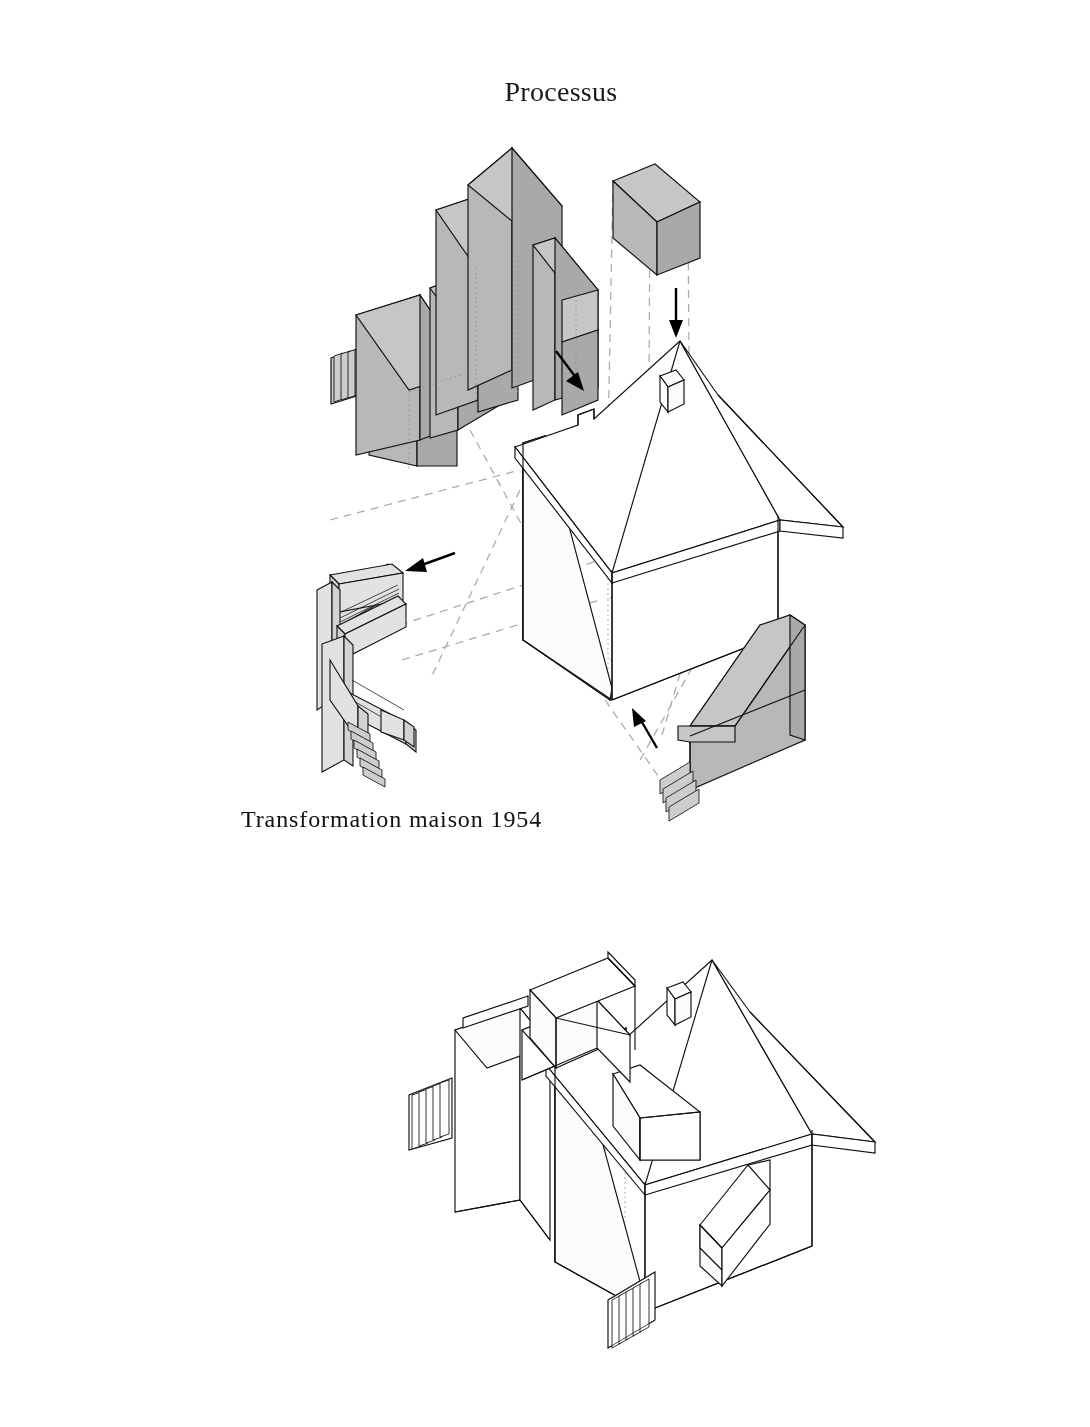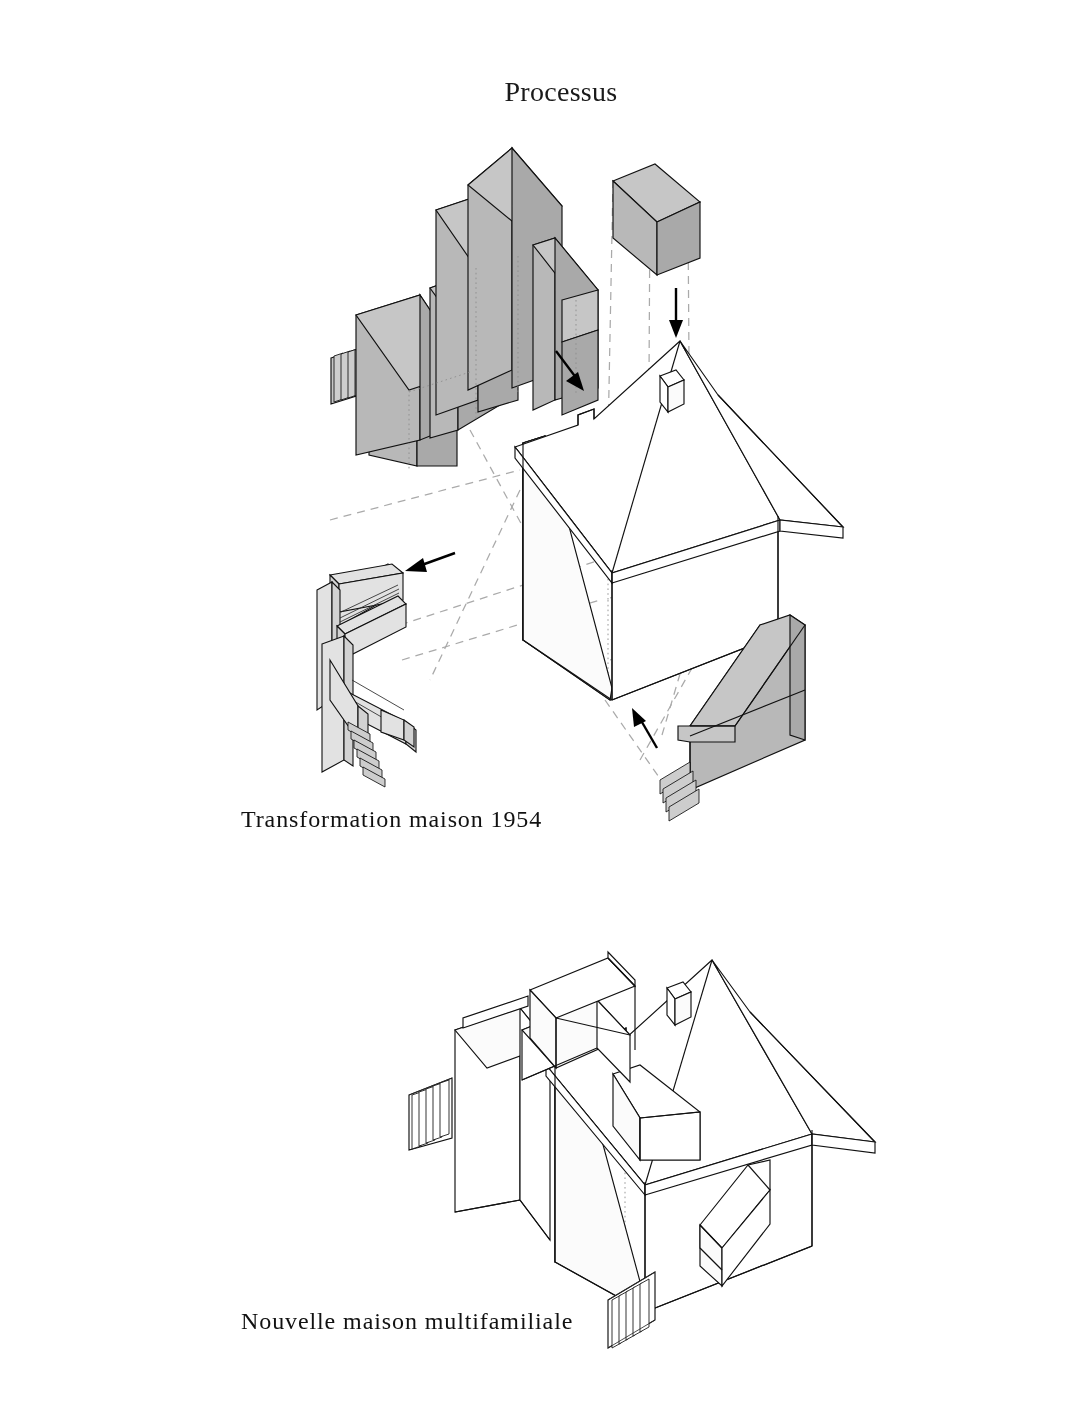--- a/index.html
+++ b/index.html
@@ -383,15 +383,14 @@
         <polygon class="step-w" points="619,1296 628,1291 628,1339 619,1344"></polygon>
         <polygon class="step-w" points="626,1292 635,1287 635,1335 626,1340"></polygon>
         <polygon class="step-w" points="633,1288 642,1283 642,1331 633,1336"></polygon>
         <polygon class="step-w" points="640,1284 649,1279 649,1327 640,1332"></polygon>
         <path class="ln-thin" d="M608,1300 L655,1272"></path>
         <path class="ln-thin" d="M608,1348 L655,1320"></path>
       </g>
     </g>
   </svg>
 
-  <div class="caption" id="caption-bottom">Nouvelle maison multifamiliale</div>
 
 </div>
 
 </body></html>

